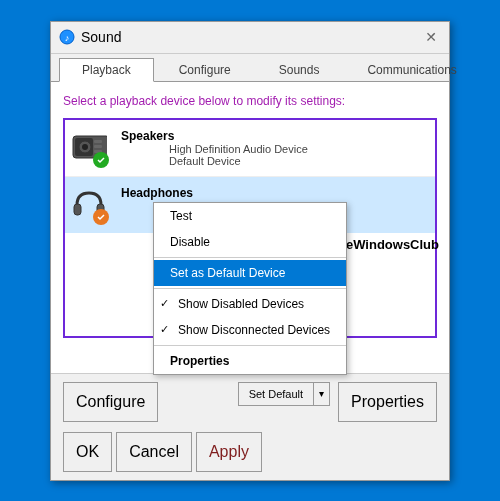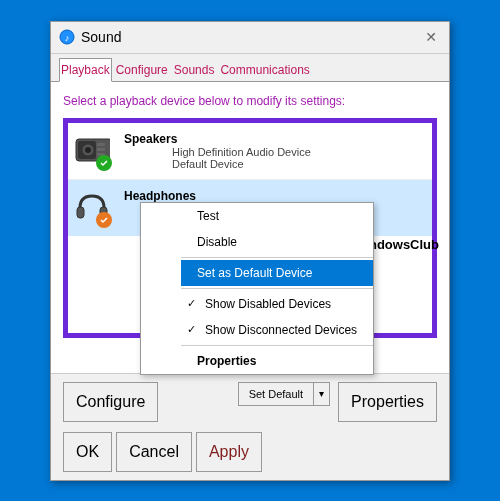--- a/index.html
+++ b/index.html
@@ -55,48 +55,48 @@
       font-size: 14px;
     }
     .tabs {
       display: flex;
       background: #f0f0f0;
       border-bottom: 1px solid #999;
       padding: 4px 8px 0 8px;
       gap: 2px;
     }
     .tab {
-      padding: 4px 1px;
+      padding: 4px 22px;
       font-size: 12px;
       cursor: pointer;
       border: 1px solid transparent;
       border-bottom: none;
       background: transparent;
-      color: #be185d;
+      color: #404040;
     }
     .tab.active {
       background: #fff;
       border: 1px solid #999;
       border-bottom: 1px solid #fff;
       margin-bottom: -1px;
       z-index: 1;
     }
     .content {
       background: #fff;
       flex: 1;
       padding: 12px;
       position: relative;
     }
     .instruction {
       font-size: 12px;
       color: #a21caf;
       margin-bottom: 10px;
     }
     .device-list {
-      border: 5px solid #6d28d9;
+      border: 2px solid #6d28d9;
       background: #fff;
       min-height: 220px;
       overflow-y: auto;
       position: relative;
     }
     .device-item {
       display: flex;
       align-items: center;
       padding: 8px 6px;
       cursor: pointer;
@@ -141,28 +141,27 @@
       color: #000;
     }
     .device-sub {
       font-size: 11px;
       color: #444;
       padding-left: 48px;
     }
     
     .context-menu {
       position: absolute;
-      left: 89px;
+      left: 102px;
       top: 120px;
       background: #fff;
       border: 1px solid #999;
       box-shadow: 2px 2px 6px rgba(0,0,0,0.25);
       min-width: 180px;
       z-index: 10;
-      padding-left: 40px;
     }
     .ctx-item {
       padding: 6px 16px;
       font-size: 12px;
       cursor: pointer;
       color: #000;
     }
     .ctx-item.highlighted {
       background: #0078d4;
       color: white;

